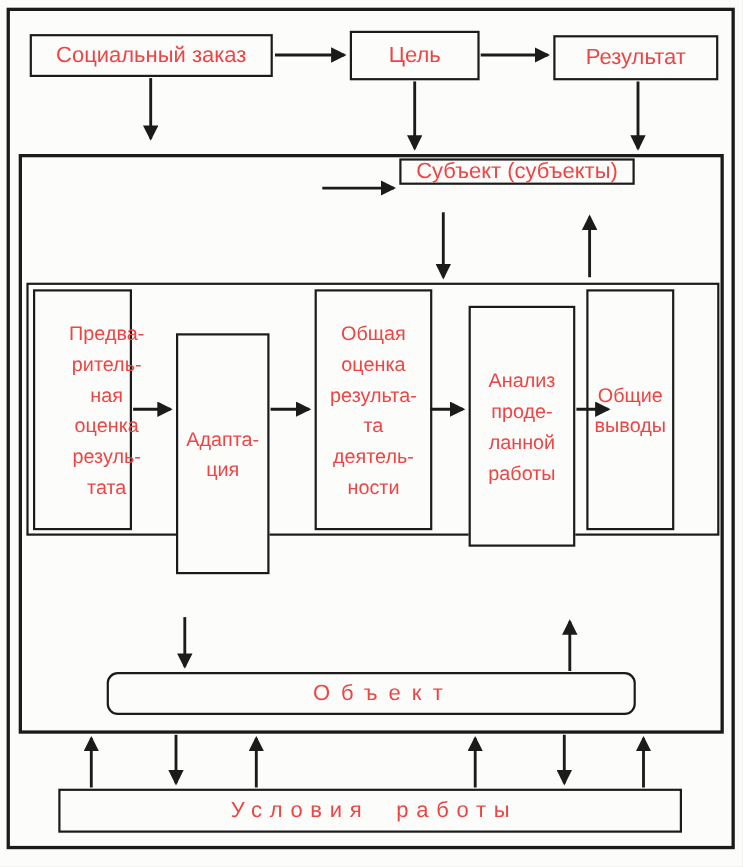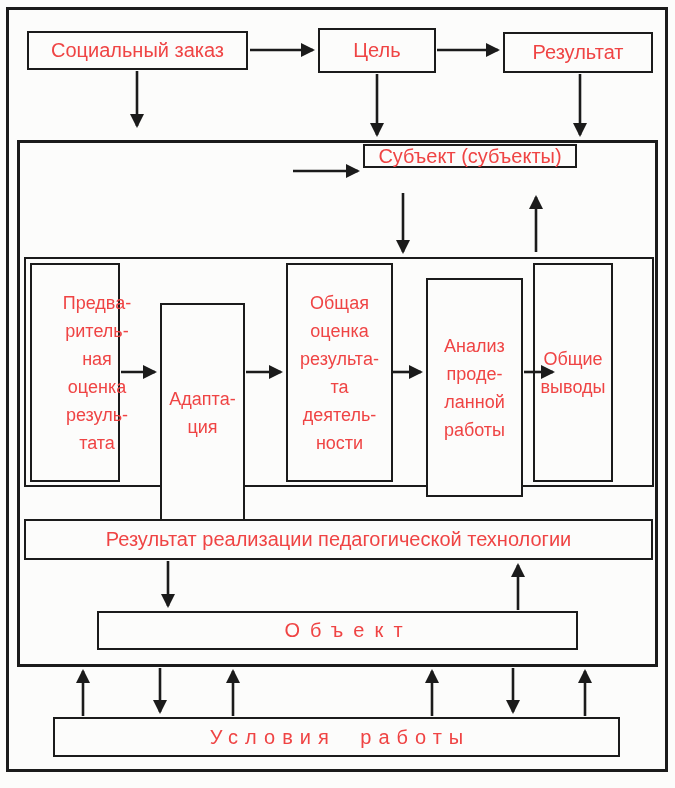--- a/index.html
+++ b/index.html
@@ -20,21 +20,21 @@
     background: #fcfcfb;
     display: flex;
     align-items: center;
     justify-content: center;
     text-align: center;
     font-size: 20px;
     line-height: 1.25;
     white-space: pre-line;
   }
   .node.stage { font-size: 18px; line-height: 28px; }
-  .spaced-wide  { letter-spacing: 10px; padding-left: 22px; word-spacing: 6px; }
+  .spaced-wide  { letter-spacing: 10px; padding-left: 22px; word-spacing: 6px; border-radius: 10px; }
   .spaced-med   { letter-spacing: 7px;  padding-left: 7px;  word-spacing: 12px; }
   #arrows { position: absolute; left: 0; top: 0; width: 675px; height: 788px; pointer-events: none; }
   #arrows line { stroke: #1b1b1b; stroke-width: 2.6; }
 </style>
 </head>
 <body>
 
 <div id="page">
 
   <div class="frame" style="left:6px; top:7px; width:662px; height:765px;"></div>
@@ -63,21 +63,20 @@
 та
 деятель-
 ности</div>
   <div class="node stage" style="left:426px; top:278px; width:97px; height:219px;">Анализ
 проде-
 ланной
 работы</div>
   <div class="node stage" style="left:533px; top:263px; width:80px; height:219px;">Общие
 выводы</div>
 
-  <div class="node" style="left:24px; top:519px; width:629px; height:41px;">Результат реализации педагогической технологии</div>
 
   <div class="node spaced-wide" style="left:97px; top:611px; width:481px; height:39px;">Объект</div>
 
   <div class="node spaced-med" style="left:53px; top:717px; width:567px; height:40px;">Условия работы</div>
 
   <svg id="arrows" viewBox="0 0 675 788" xmlns="http://www.w3.org/2000/svg">
     <defs>
       <marker id="ah" markerUnits="userSpaceOnUse" markerWidth="16" markerHeight="14" refX="12" refY="7" orient="auto">
         <path d="M0,0 L14,7 L0,14 Z" fill="#1b1b1b"></path>
       </marker>

